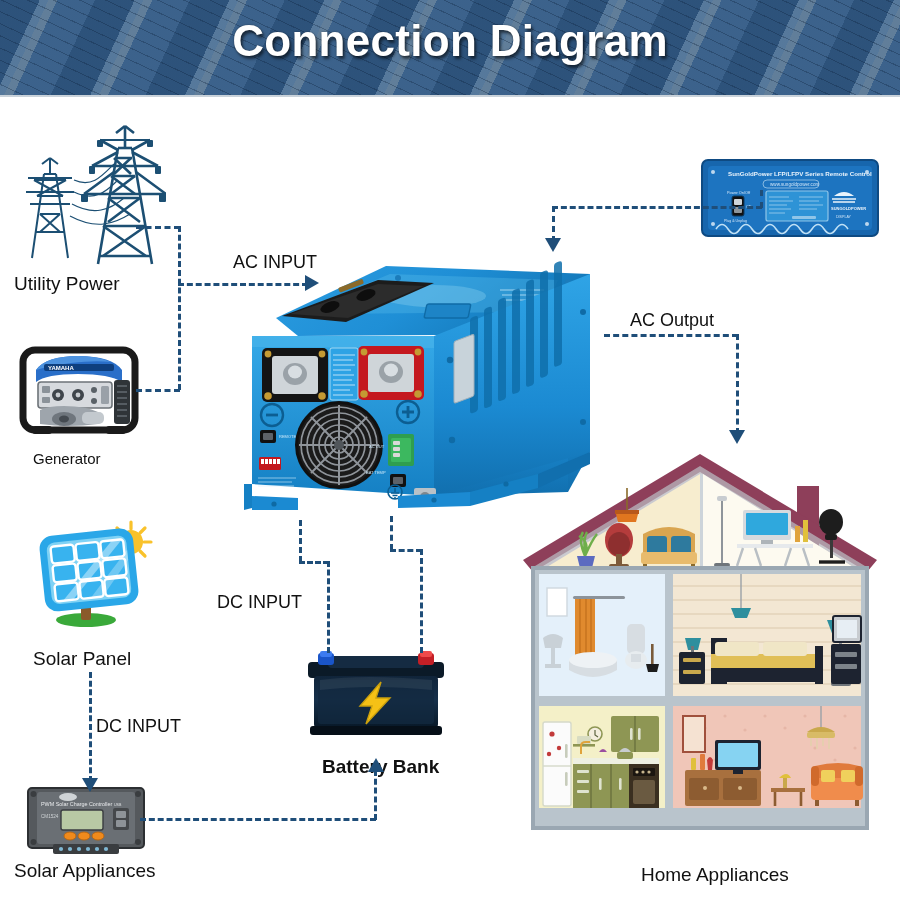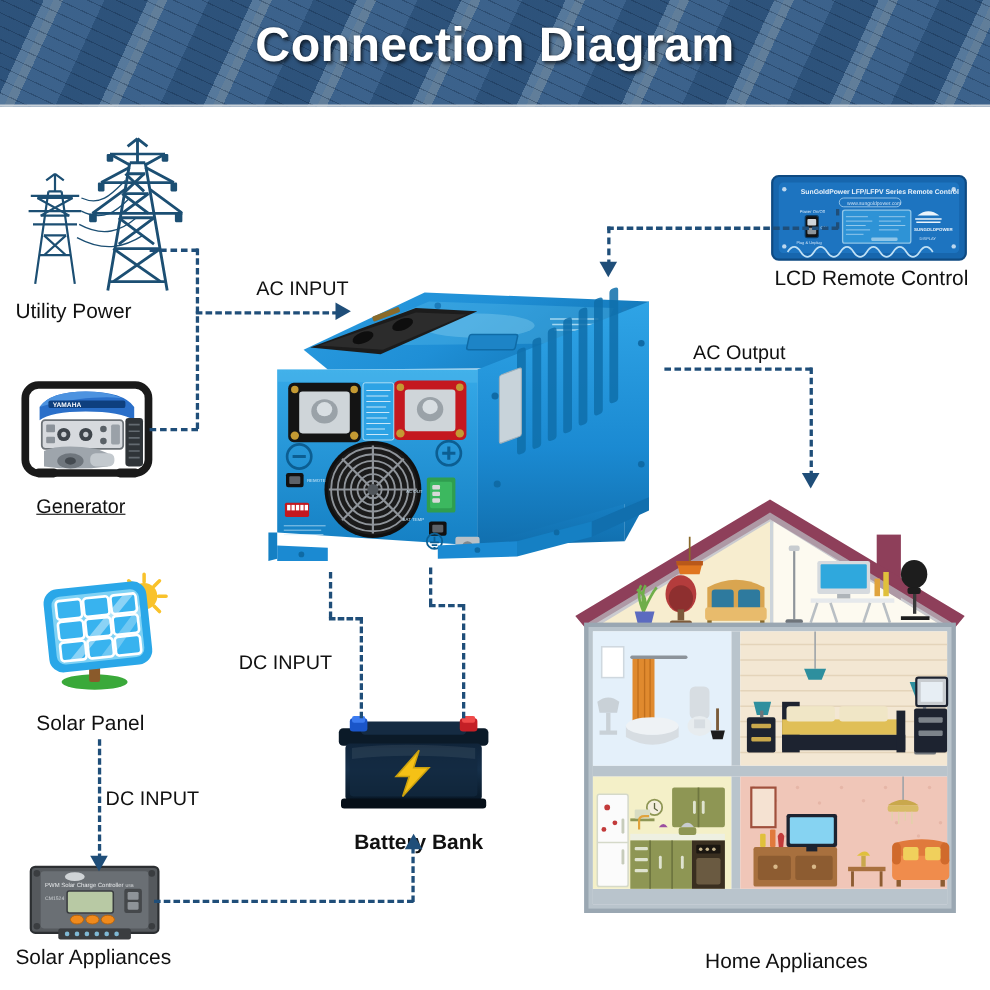--- a/index.html
+++ b/index.html
@@ -166,21 +166,21 @@
 
       <rect x="96" y="40" width="16" height="44" rx="3" fill="#2f3438"></rect>
       <g stroke="#636a70" stroke-width="1.5">
         <path d="M99 46 h10 M99 52 h10 M99 58 h10 M99 64 h10 M99 70 h10 M99 76 h10"></path>
       </g>
 
       <rect x="14" y="86" width="20" height="8" rx="3" fill="#1a1a1a"></rect>
       <rect x="88" y="86" width="20" height="8" rx="3" fill="#1a1a1a"></rect>
     </svg>
   </div>
-  <div class="lbl big" style="left:33px;top:450px;font-size:18px;text-decoration:underline;">Generator</div>
+  <div class="lbl big" style="left:33px;top:450px;font-size:15px;">Generator</div>
 
   <div class="solarpanel" style="left:30px;top:520px;">
     <svg width="132" height="112" viewBox="0 0 132 112">
 
       <g>
         <circle cx="101" cy="22" r="12" fill="#f9c22b"></circle>
         <g stroke="#f9c22b" stroke-width="3.2" stroke-linecap="round">
           <path d="M101 2 v7 M101 35 v7 M81 22 h7 M114 22 h7"></path>
           <path d="M87 8 l5 5 M110 31 l5 5 M115 8 l-5 5 M92 31 l-5 5"></path>
         </g>
@@ -327,21 +327,20 @@
 
       <g>
         <path d="M134 38 q10 -8 20 0 z" fill="#eaf4fc"></path>
         <path d="M132 41 h24 M133 44 h22" stroke="#eaf4fc" stroke-width="1.4"></path>
         <text x="131" y="52" font-family="Liberation Sans, sans-serif" font-size="4" fill="#e8f2fb" font-weight="bold">SUNGOLDPOWER</text>
       </g>
 
       <path d="M16 71 q6 -9 12 0 t12 0 t12 0 t12 0 t12 0 t12 0 t12 0 t12 0 t12 0 t12 0 t12 0" fill="none" stroke="#bfe0f5" stroke-width="1.6"></path>
     </svg>
   </div>
-  <div class="lbl big" style="left:704px;top:243px;font-size:19px;">LCD Remote Control</div>
 
   <div class="inverter" style="left:238px;top:252px;">
     <svg width="392" height="290" viewBox="0 0 392 290">
       <defs>
         <linearGradient id="invTop" x1="0" y1="0" x2="1" y2="0.3">
           <stop offset="0%" stop-color="#2b9ce0"></stop>
           <stop offset="55%" stop-color="#1f8fd6"></stop>
           <stop offset="100%" stop-color="#1378b9"></stop>
         </linearGradient>
         <linearGradient id="invSide" x1="0" y1="0" x2="0" y2="1">

